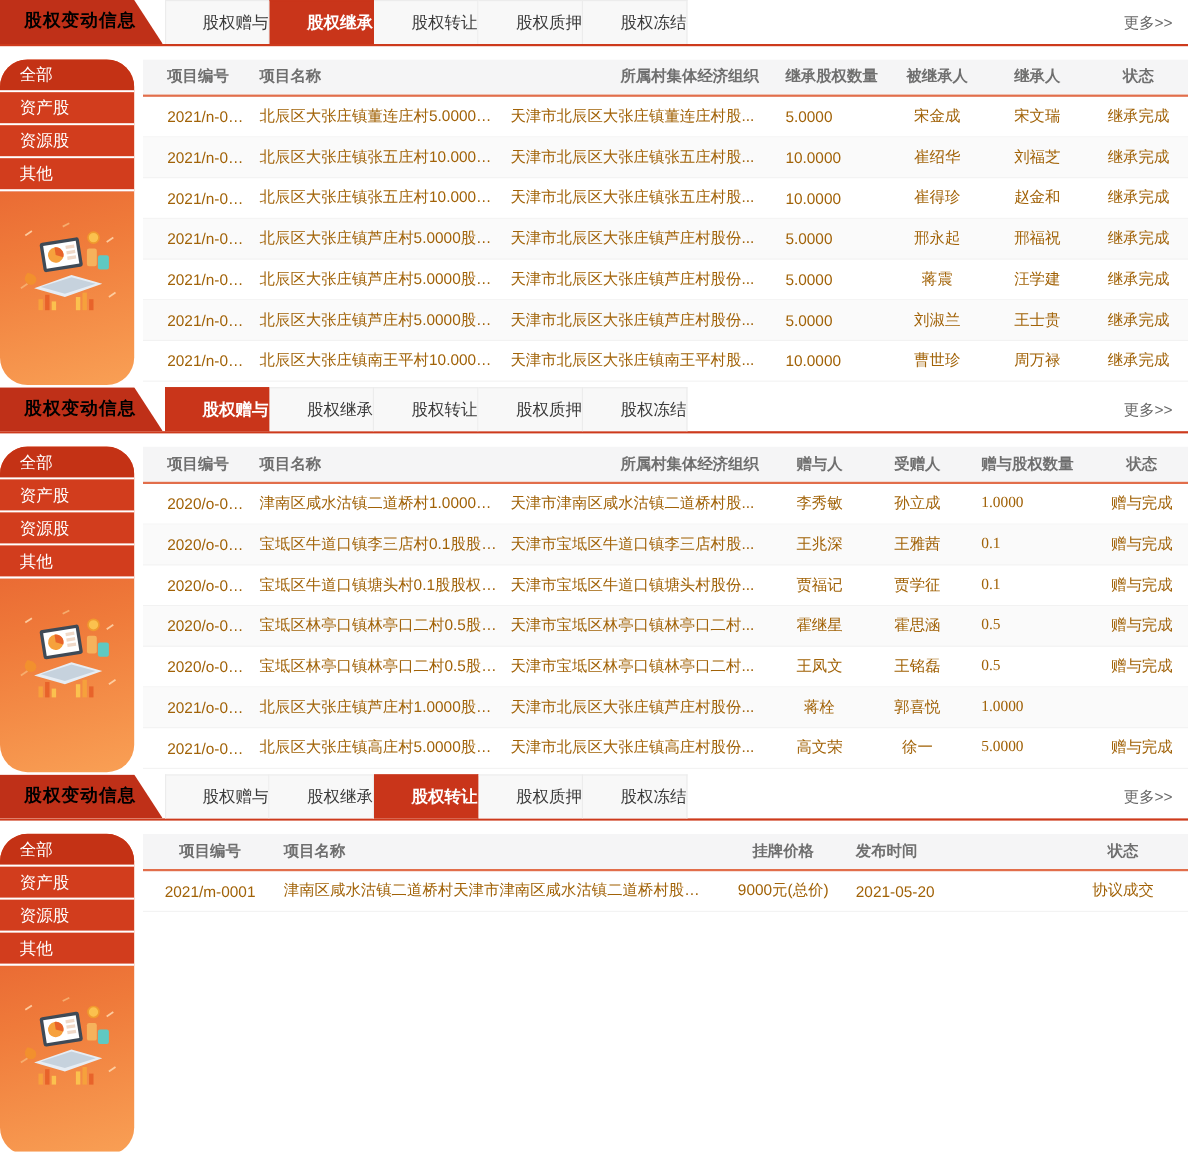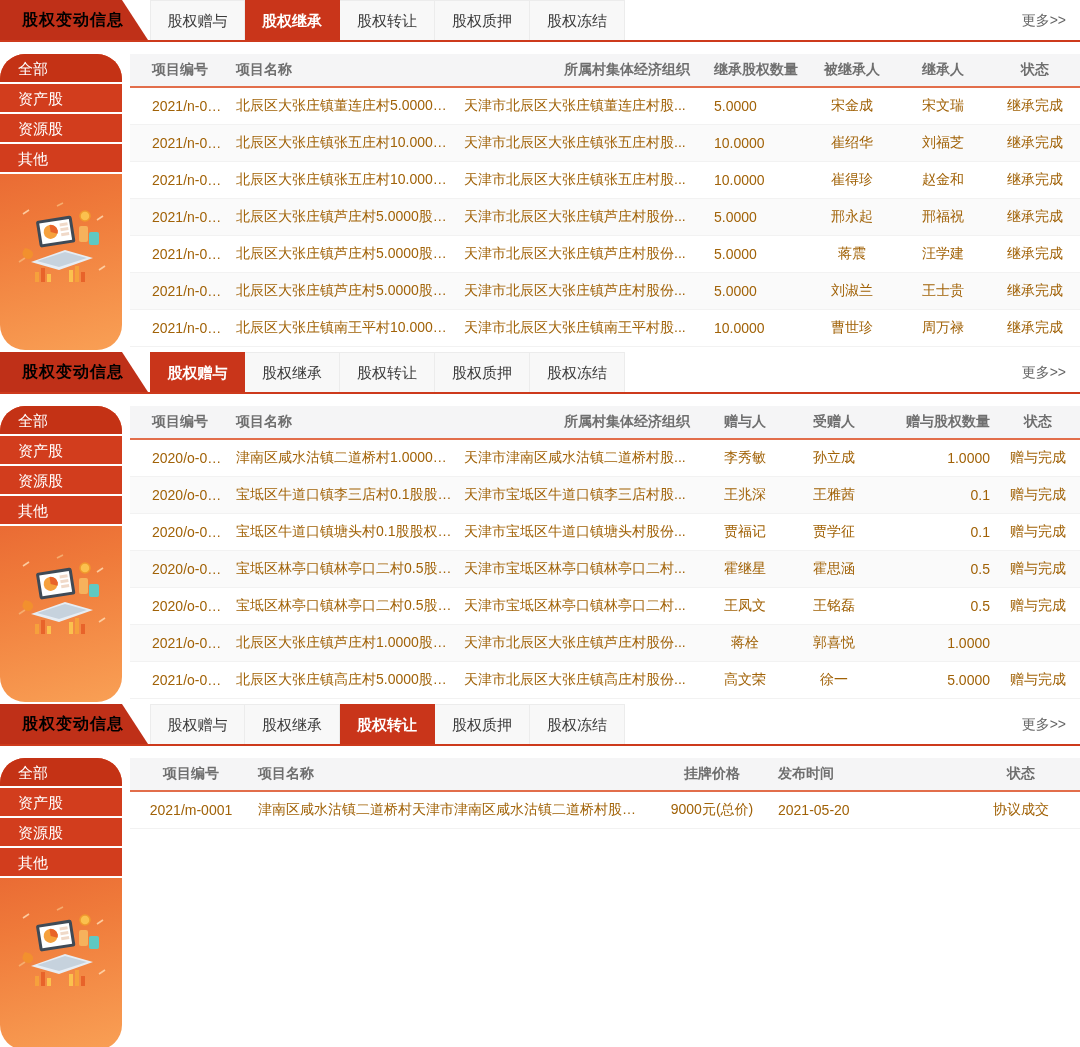--- a/index.html
+++ b/index.html
@@ -7,21 +7,21 @@
   .page { width:1080px; height:1047px; background:#fff; overflow:hidden; }
 
   .section { margin-bottom:2px; }
 
   
   .tabrow { position:relative; height:42px; border-bottom:2px solid #cd3a1c; background:#fff; display:flex; align-items:stretch; }
   .banner { position:relative; width:148px; background:#bf3018; color:#000000;
             font-size:16px; font-weight:bold; line-height:40px; padding-left:22px;
             clip-path:polygon(0 0,122px 0,148px 100%,0 100%); letter-spacing:1px; }
   .tabs { display:flex; margin-left:2px; }
-  .tab { width:95px; text-align:center; line-height:40px; font-size:15px; color:#3a3a3a;
+  .tab { width:95px; text-align:right; line-height:40px; font-size:15px; color:#3a3a3a;
          background:#f8f8f8; border:1px solid #ececec; border-bottom:none; border-left:none; cursor:pointer; }
   .tab:first-child { border-left:1px solid #ececec; }
   .tab.active { background:#c9351a; color:#fff; border-color:#c9351a; font-weight:bold; }
   .more { position:absolute; right:14px; top:0; line-height:40px; font-size:14px; color:#666; cursor:pointer; }
 
   
   .body { display:flex; margin-top:12px; }
   .sec0 .body, .sec1 .body { height:296px; }
   .sec2 .body { height:292px; }
 
@@ -44,21 +44,21 @@
   .sec0 .c0,.sec1 .c0 { width:100px; padding-left:22px; }
   .sec0 .c1,.sec1 .c1 { width:228px; }
   .sec0 .c2,.sec1 .c2 { width:250px; }
   .sec0 .hrow .c2,.sec1 .hrow .c2 { text-align:right; padding-right:18px; }
   .sec0 .c3 { width:100px; text-align:left; }
   .sec0 .c4 { width:88px;  text-align:center; }
   .sec0 .c5 { width:94px;  text-align:center; }
   .sec0 .c6 { flex:1; text-align:center; }
   .sec1 .c3 { width:74px;  text-align:center; }
   .sec1 .c4 { width:104px; text-align:center; }
-  .sec1 .c5 { width:110px; text-align:right; }
+  .sec1 .c5 { width:110px; text-align:left;font-family:Liberation Serif, serif; }
   .sec1 .c6 { flex:1; text-align:center; }
   
   .sec2 .c0 { width:122px; text-align:center; }
   .sec2 .c1 { width:400px; }
   .sec2 .c2 { width:120px; text-align:center; }
   .sec2 .c3 { width:190px; text-align:left; }
   .sec2 .c4 { flex:1; text-align:center; }
 </style>
 </head>
 <body>

